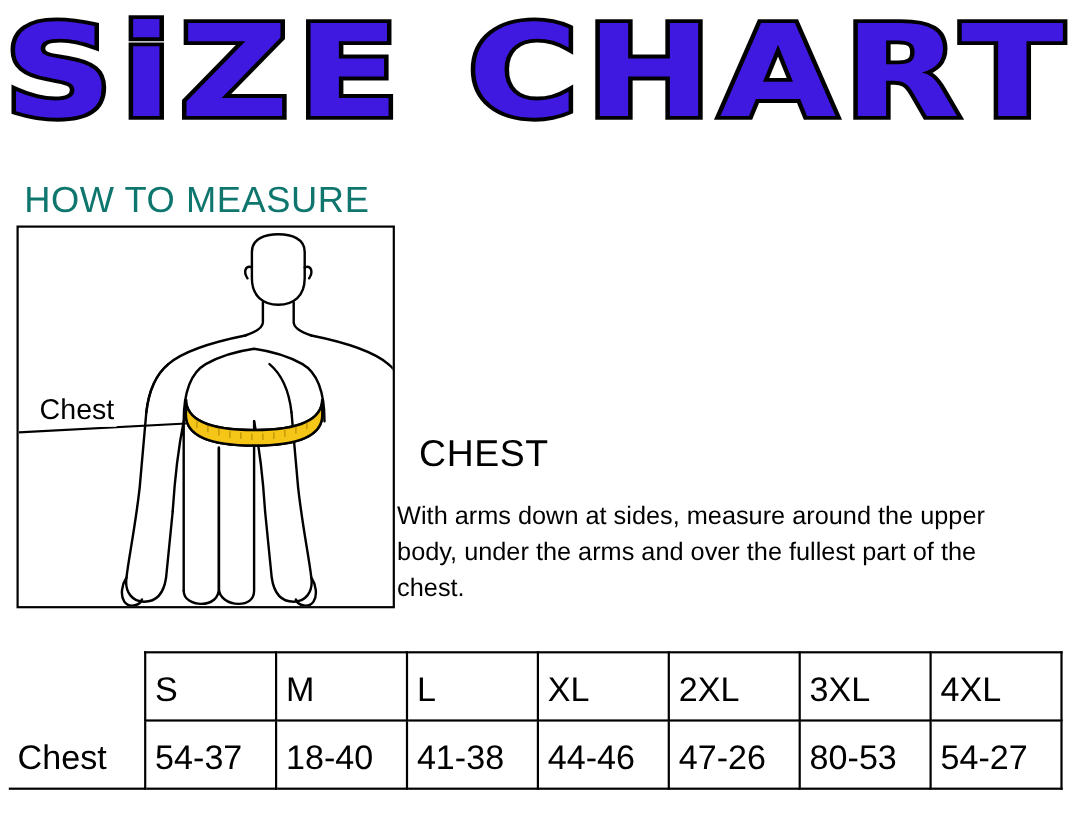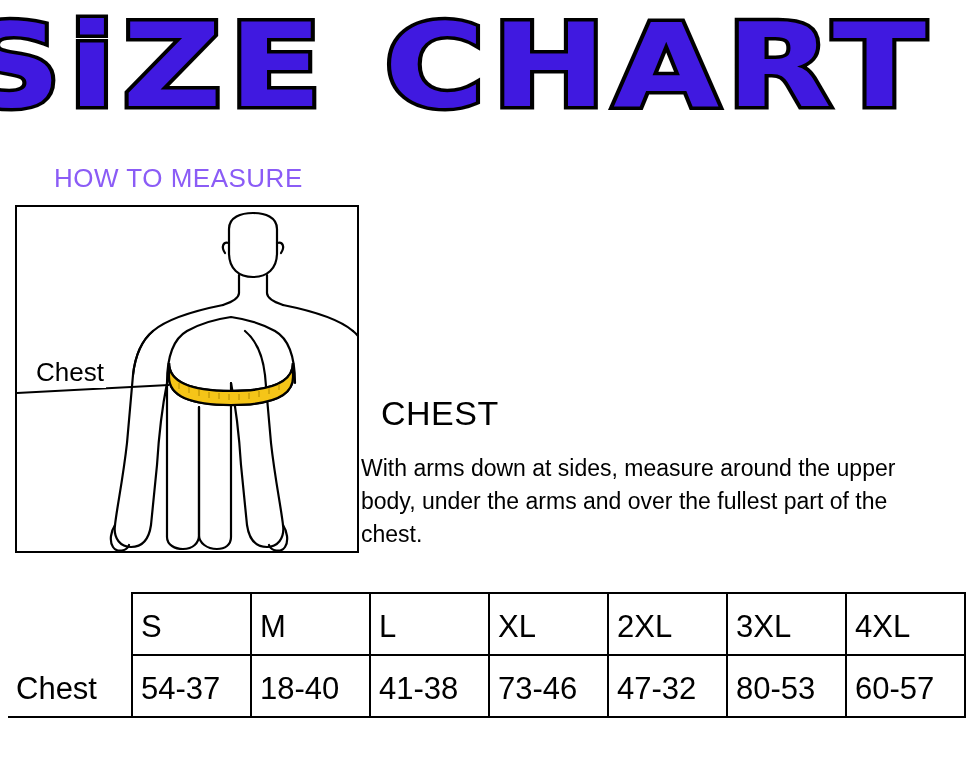--- a/index.html
+++ b/index.html
@@ -14,21 +14,21 @@
     font-family: "Liberation Sans", sans-serif;
     color: #000000;
     overflow: hidden;
   }
 
   
   .title-wrap {
     position: absolute;
     left: 0;
     top: 0;
-    width: 896px;
+    width: 978px;
     height: 148px;
   }
   .title-text {
     position: absolute;
     left: 50%;
     top: 2px;
     transform: translateX(-50%) scaleX(1.18);
     transform-origin: center top;
     font-family: "DejaVu Sans", sans-serif;
     font-weight: bold;
@@ -39,25 +39,24 @@
     -webkit-text-stroke: 7px #000000;
     paint-order: stroke fill;
     white-space: nowrap;
   }
 
   
   .howto {
     position: absolute;
     left: 22px;
     top: 163px;
-    font-size: 26px;
+    font-size: 33px;
     letter-spacing: 0.5px;
     font-family: "Liberation Sans", sans-serif;
-    color: #8b5cf6;
-    margin-left: 32px;
+    color: #0f766e;
   }
 
   
   .figure-box {
     position: absolute;
     left: 15px;
     top: 205px;
     width: 344px;
     height: 348px;
     border: 2px solid #000;
@@ -205,19 +204,19 @@
       <td class="datacell">XL</td>
       <td class="datacell">2XL</td>
       <td class="datacell">3XL</td>
       <td class="datacell">4XL</td>
     </tr>
     <tr>
       <td class="rowlabel">Chest</td>
       <td class="datacell">54-37</td>
       <td class="datacell">18-40</td>
       <td class="datacell">41-38</td>
-      <td class="datacell">73-46</td>
-      <td class="datacell">47-32</td>
+      <td class="datacell">44-46</td>
+      <td class="datacell">47-26</td>
       <td class="datacell">80-53</td>
-      <td class="datacell">60-57</td>
+      <td class="datacell">54-27</td>
     </tr>
   </tbody>
 </table>
 
 </body></html>

